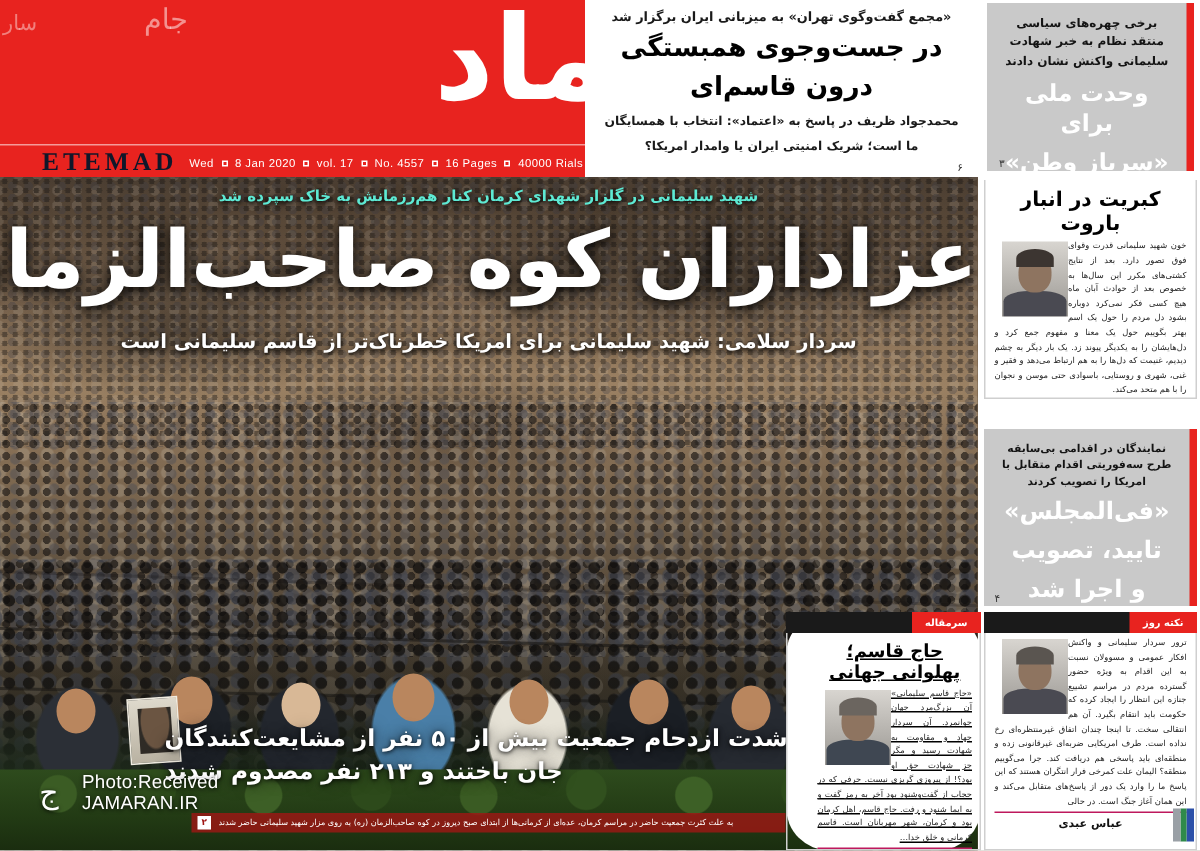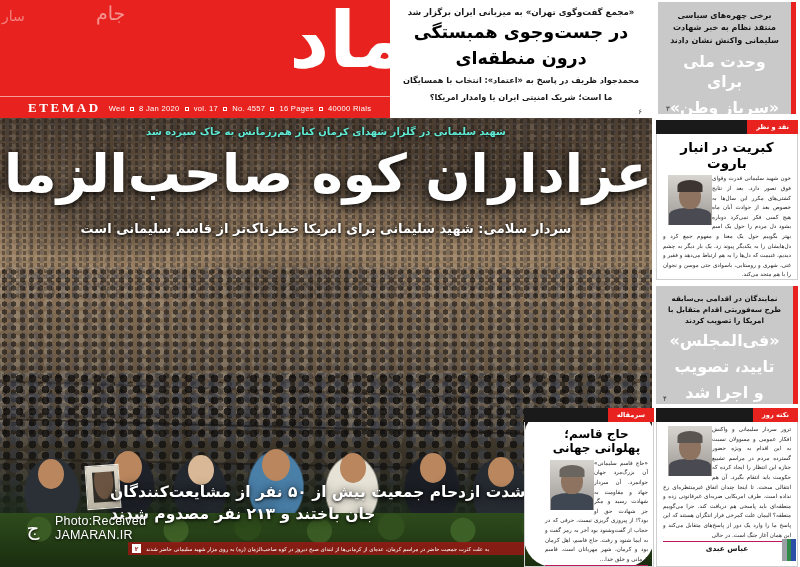--- a/index.html
+++ b/index.html
@@ -52,37 +52,37 @@
     color: #ffffff;
     font-size: 6.2px;
     line-height: 1.62;
     direction: rtl;
   }
   #masthead-dateblock div { white-space: nowrap; }
 
   
   .mw { position: absolute; color: rgba(255,255,255,.42); font-size: 15px;
         white-space: nowrap; pointer-events: none; }
-  #mw-a { left: 96px; top: 2px; font-size: 19px; color: rgba(255,255,255,.50); font-family: Liberation Serif, serif; }
+  #mw-a { left: 96px; top: 2px; font-size: 19px; color: rgba(255,255,255,.50); }
   #mw-b { left: 2px; top: 8px; font-size: 14px; }
 
   #masthead-footer {
     position: absolute;
     left: 0; bottom: 0;
     width: 652px; height: 22px;
     border-top: 1px solid rgba(255,255,255,.55);
     direction: ltr;
     display: flex;
     align-items: center;
     padding-left: 28px;
     gap: 8px;
   }
   #etemad-latin {
-    color: #ffffff;
-    font-size: 13px;
+    color: #0f172a;
+    font-size: 17px;
     font-weight: bold;
     letter-spacing: 2.6px;
     font-family: "Liberation Serif", serif;
   }
   #masthead-meta {
     color: #ffffff;
     font-size: 7.6px;
     letter-spacing: .3px;
     display: flex;
     align-items: center;
@@ -552,20 +552,21 @@
     background: #ffffff;
     direction: rtl;
     border-radius: 29px;
   }
   #panel-editorial .body {
     padding: 3px 5px 0 20px;
     border: 1px solid #cfcfcf;
     border-top: none;
     height: 145px;
     overflow: hidden;
+    text-decoration: underline;
   }
   #panel-editorial .panel-headline { font-size: 12px; }
 
   
   #regmarks {
     position: absolute;
     left: 782px; bottom: 6px;
     width: 14px; height: 22px;
     display: flex;
   }
@@ -607,21 +608,21 @@
         <span>16 Pages</span>
         <i class="sq"></i>
         <span>40000 Rials</span>
       </span>
     </div>
   </div>
 
   <div id="teaser-center">
     <div class="kicker">«مجمع گفت‌وگوی تهران» به میزبانی ایران برگزار شد</div>
     <div class="big">در جست‌وجوی همبستگی</div>
-    <div class="big">درون منطقه‌ای</div>
+    <div class="big">درون قاسم‌ای</div>
     <div class="sub">محمدجواد ظریف در پاسخ به «اعتماد»: انتخاب با همسایگان</div>
     <div class="sub">ما است؛ شریک امنیتی ایران یا وامدار امریکا؟</div>
     <div class="pg">۶</div>
   </div>
 
   <div id="teaser-right">
     <div class="kicker">برخی چهره‌های سیاسی منتقد نظام به خبر شهادت سلیمانی واکنش نشان دادند</div>
     <div class="big">وحدت ملی برای</div>
     <div class="big">«سرباز وطن»</div>
     <div class="pg">۳</div>
@@ -673,23 +674,20 @@
     <div id="watermark">
       <span id="wm-logo">ج</span>
       <span id="wm-text">
         <div>Photo:Received</div>
         <div>JAMARAN.IR</div>
       </span>
     </div>
   </div>
 
   <div id="panel-opinion">
-    <div class="panel-label">
-      <span class="tag">نقد و نظر</span>
-    </div>
     <div class="body">
       <div class="panel-headline">کبریت در انبار باروت</div>
       <div class="author-photo">
         <i class="torso"></i>
         <i class="face"></i>
         <i class="hair"></i>
       </div>
       <div class="panel-text">خون شهید سلیمانی قدرت وقوای فوق تصور دارد. بعد از نتایج کشتی‌های مکرر این سال‌ها به خصوص بعد از حوادث آبان ماه هیچ کسی فکر نمی‌کرد دوباره بشود دل مردم را حول یک اسم بهتر بگوییم حول یک معنا و مفهوم جمع کرد و دل‌هایشان را به یکدیگر پیوند زد. یک بار دیگر به چشم دیدیم، غنیمت که دل‌ها را به هم ارتباط می‌دهد و فقیر و غنی، شهری و روستایی، باسوادی حتی موسن و نجوان را با هم متحد می‌کند.</div>
 
     </div>

